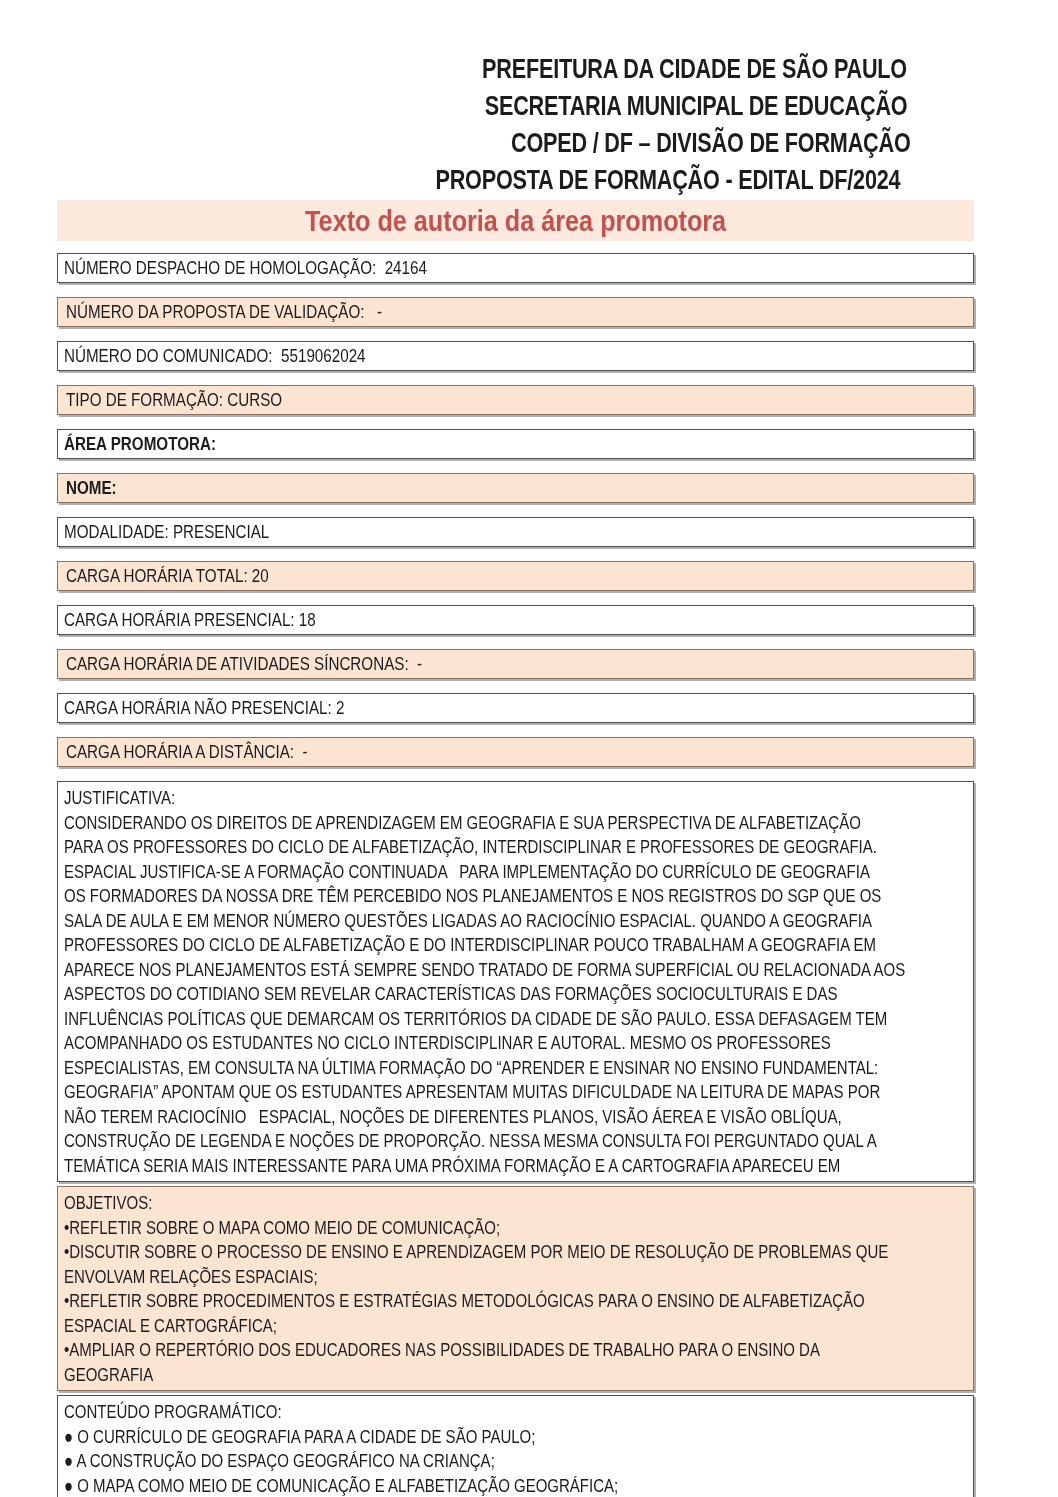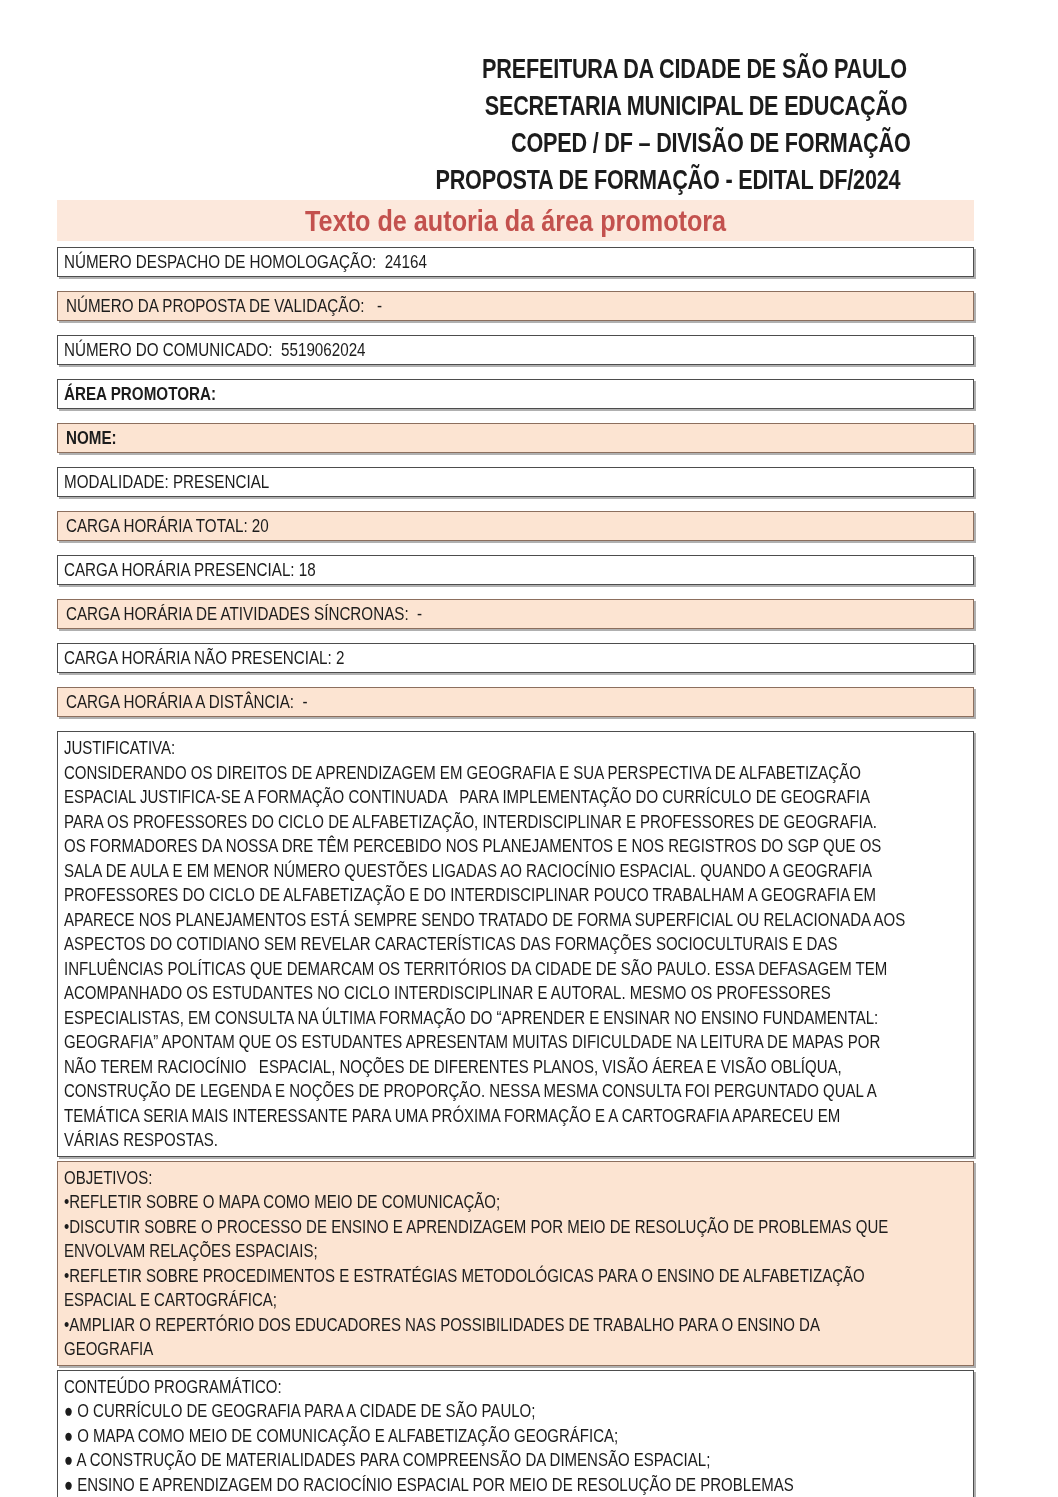--- a/index.html
+++ b/index.html
@@ -37,21 +37,21 @@
     font-weight:700;
     font-size:28.5px;
     letter-spacing:-0.3px;
   }
   
   .banner{
     height:41px;
     line-height:41px;
     background:var(--banner-fill);
     text-align:center;
-    margin-bottom:6px;
+    margin-bottom:12px;
     white-space:nowrap;
   }
   .banner .cx{
     display:inline-block;
     transform:scaleX(0.84);
     white-space:pre;
     font-weight:700;
     font-size:30px;
     color:var(--banner-text);
   }
@@ -110,20 +110,23 @@
 
   <div class="row white">
       <div class="ln"><span class="cx">NÚMERO DESPACHO DE HOMOLOGAÇÃO:  24164</span></div>
     </div>
   <div class="row peach">
       <div class="ln"><span class="cx">NÚMERO DA PROPOSTA DE VALIDAÇÃO:   -</span></div>
     </div>
   <div class="row white">
       <div class="ln"><span class="cx">NÚMERO DO COMUNICADO:  5519062024</span></div>
     </div>
+  <div class="row peach">
+      <div class="ln"><span class="cx">TIPO DE FORMAÇÃO: CURSO</span></div>
+    </div>
   <div class="row white bold">
       <div class="ln"><span class="cx">ÁREA PROMOTORA:</span></div>
     </div>
   <div class="row peach bold">
       <div class="ln"><span class="cx">NOME:</span></div>
     </div>
   <div class="row white">
       <div class="ln"><span class="cx">MODALIDADE: PRESENCIAL</span></div>
     </div>
   <div class="row peach">
@@ -138,47 +141,47 @@
   <div class="row white">
       <div class="ln"><span class="cx">CARGA HORÁRIA NÃO PRESENCIAL: 2</span></div>
     </div>
   <div class="row peach">
       <div class="ln"><span class="cx">CARGA HORÁRIA A DISTÂNCIA:  -</span></div>
     </div>
 
   <div class="box white">
       <div class="ln"><span class="cx">JUSTIFICATIVA:</span></div>
       <div class="ln"><span class="cx">CONSIDERANDO OS DIREITOS DE APRENDIZAGEM EM GEOGRAFIA E SUA PERSPECTIVA DE ALFABETIZAÇÃO</span></div>
+      <div class="ln"><span class="cx">PARA OS PROFESSORES DO CICLO DE ALFABETIZAÇÃO, INTERDISCIPLINAR E PROFESSORES DE GEOGRAFIA.</span></div>
       <div class="ln"><span class="cx">ESPACIAL JUSTIFICA-SE A FORMAÇÃO CONTINUADA   PARA IMPLEMENTAÇÃO DO CURRÍCULO DE GEOGRAFIA</span></div>
-      <div class="ln"><span class="cx">PARA OS PROFESSORES DO CICLO DE ALFABETIZAÇÃO, INTERDISCIPLINAR E PROFESSORES DE GEOGRAFIA.</span></div>
       <div class="ln"><span class="cx">OS FORMADORES DA NOSSA DRE TÊM PERCEBIDO NOS PLANEJAMENTOS E NOS REGISTROS DO SGP QUE OS</span></div>
       <div class="ln"><span class="cx">SALA DE AULA E EM MENOR NÚMERO QUESTÕES LIGADAS AO RACIOCÍNIO ESPACIAL. QUANDO A GEOGRAFIA</span></div>
       <div class="ln"><span class="cx">PROFESSORES DO CICLO DE ALFABETIZAÇÃO E DO INTERDISCIPLINAR POUCO TRABALHAM A GEOGRAFIA EM</span></div>
       <div class="ln"><span class="cx">APARECE NOS PLANEJAMENTOS ESTÁ SEMPRE SENDO TRATADO DE FORMA SUPERFICIAL OU RELACIONADA AOS</span></div>
       <div class="ln"><span class="cx">ASPECTOS DO COTIDIANO SEM REVELAR CARACTERÍSTICAS DAS FORMAÇÕES SOCIOCULTURAIS E DAS</span></div>
       <div class="ln"><span class="cx">INFLUÊNCIAS POLÍTICAS QUE DEMARCAM OS TERRITÓRIOS DA CIDADE DE SÃO PAULO. ESSA DEFASAGEM TEM</span></div>
       <div class="ln"><span class="cx">ACOMPANHADO OS ESTUDANTES NO CICLO INTERDISCIPLINAR E AUTORAL. MESMO OS PROFESSORES</span></div>
       <div class="ln"><span class="cx">ESPECIALISTAS, EM CONSULTA NA ÚLTIMA FORMAÇÃO DO “APRENDER E ENSINAR NO ENSINO FUNDAMENTAL:</span></div>
       <div class="ln"><span class="cx">GEOGRAFIA” APONTAM QUE OS ESTUDANTES APRESENTAM MUITAS DIFICULDADE NA LEITURA DE MAPAS POR</span></div>
       <div class="ln"><span class="cx">NÃO TEREM RACIOCÍNIO   ESPACIAL, NOÇÕES DE DIFERENTES PLANOS, VISÃO ÁEREA E VISÃO OBLÍQUA,</span></div>
       <div class="ln"><span class="cx">CONSTRUÇÃO DE LEGENDA E NOÇÕES DE PROPORÇÃO. NESSA MESMA CONSULTA FOI PERGUNTADO QUAL A</span></div>
       <div class="ln"><span class="cx">TEMÁTICA SERIA MAIS INTERESSANTE PARA UMA PRÓXIMA FORMAÇÃO E A CARTOGRAFIA APARECEU EM</span></div>
-      <div class="ln"><span class="cx">VÁRIAS RESPOSTAS.</span></div>
     </div>
   <div class="box peach">
       <div class="ln"><span class="cx">OBJETIVOS:</span></div>
       <div class="ln"><span class="cx">•REFLETIR SOBRE O MAPA COMO MEIO DE COMUNICAÇÃO;</span></div>
       <div class="ln"><span class="cx">•DISCUTIR SOBRE O PROCESSO DE ENSINO E APRENDIZAGEM POR MEIO DE RESOLUÇÃO DE PROBLEMAS QUE</span></div>
       <div class="ln"><span class="cx">ENVOLVAM RELAÇÕES ESPACIAIS;</span></div>
       <div class="ln"><span class="cx">•REFLETIR SOBRE PROCEDIMENTOS E ESTRATÉGIAS METODOLÓGICAS PARA O ENSINO DE ALFABETIZAÇÃO</span></div>
       <div class="ln"><span class="cx">ESPACIAL E CARTOGRÁFICA;</span></div>
       <div class="ln"><span class="cx">•AMPLIAR O REPERTÓRIO DOS EDUCADORES NAS POSSIBILIDADES DE TRABALHO PARA O ENSINO DA</span></div>
       <div class="ln"><span class="cx">GEOGRAFIA</span></div>
     </div>
   <div class="box white">
       <div class="ln"><span class="cx">CONTEÚDO PROGRAMÁTICO:</span></div>
       <div class="ln"><span class="cx">● O CURRÍCULO DE GEOGRAFIA PARA A CIDADE DE SÃO PAULO;</span></div>
+      <div class="ln"><span class="cx">● A CONSTRUÇÃO DO ESPAÇO GEOGRÁFICO NA CRIANÇA;</span></div>
       <div class="ln"><span class="cx">● O MAPA COMO MEIO DE COMUNICAÇÃO E ALFABETIZAÇÃO GEOGRÁFICA;</span></div>
       <div class="ln"><span class="cx">● A CONSTRUÇÃO DE MATERIALIDADES PARA COMPREENSÃO DA DIMENSÃO ESPACIAL;</span></div>
       <div class="ln"><span class="cx">● ENSINO E APRENDIZAGEM DO RACIOCÍNIO ESPACIAL POR MEIO DE RESOLUÇÃO DE PROBLEMAS</span></div>
     </div>
 
 </div>
 
 </body></html>

